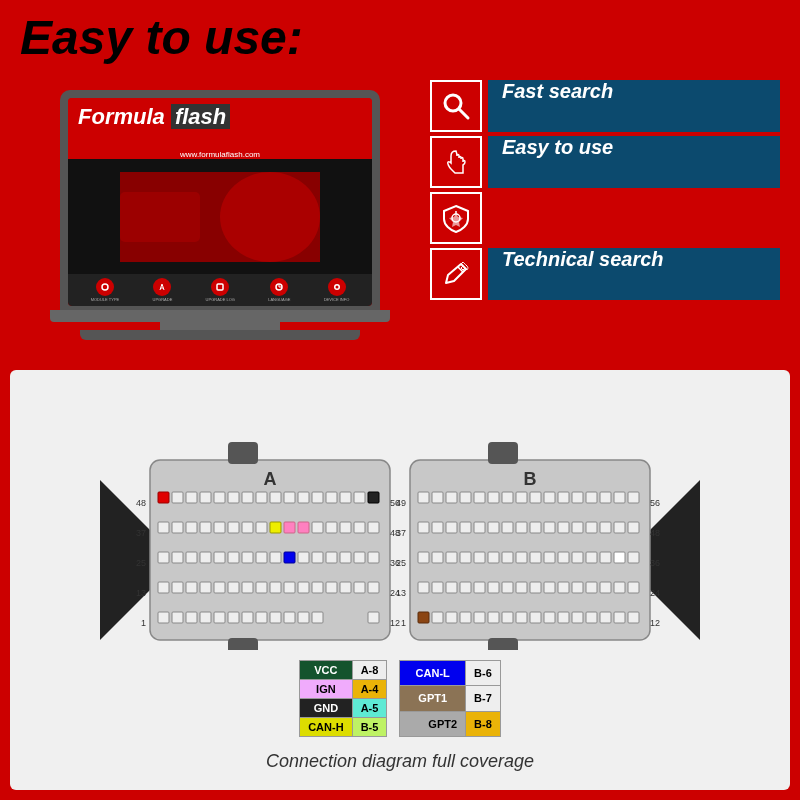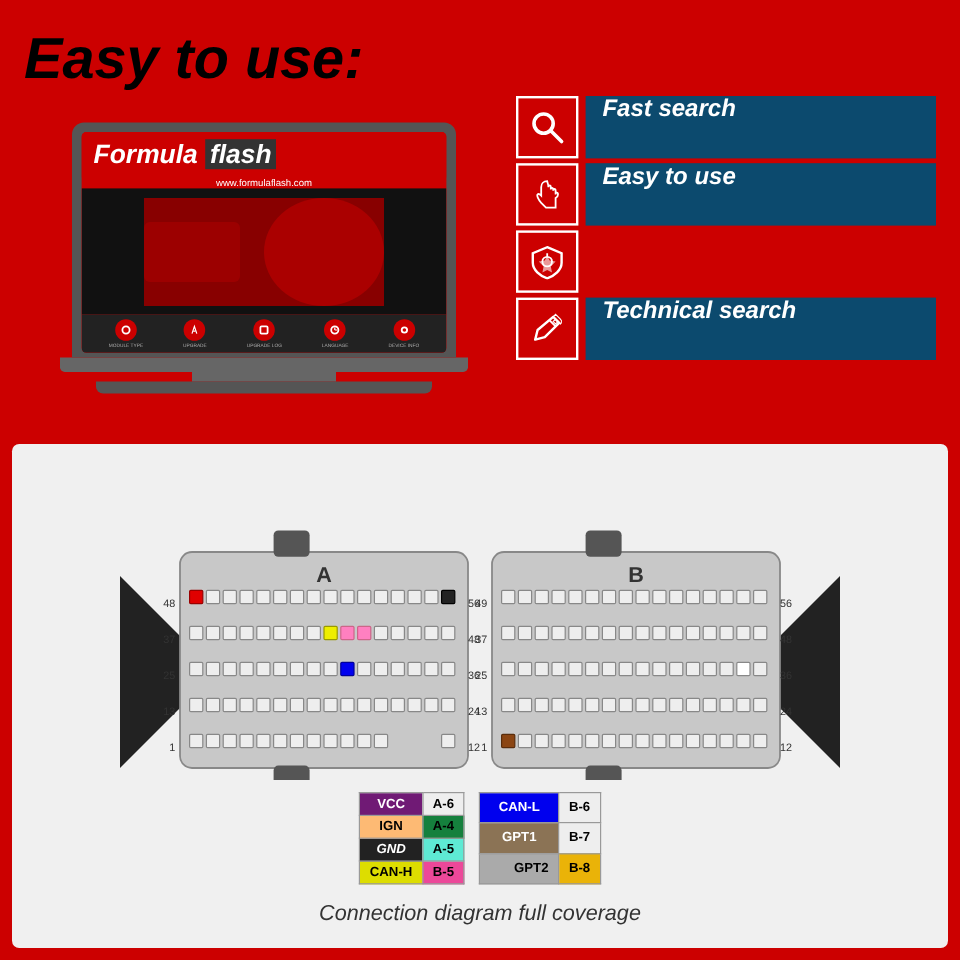--- a/index.html
+++ b/index.html
@@ -14,21 +14,20 @@
 
     
     .main-title {
       position: absolute;
       top: 10px;
       left: 20px;
       font-size: 48px;
       font-weight: 900;
       color: #000;
       font-style: italic;
-      margin-top: 12px;
     }
 
     
     .top-section {
       position: absolute;
       top: 70px;
       left: 10px;
       right: 10px;
       height: 290px;
       display: flex;
@@ -45,21 +44,21 @@
     }
 
     .laptop-wrapper {
       display: flex;
       flex-direction: column;
       align-items: center;
     }
 
     .laptop-screen-outer {
       width: 320px;
-      height: 196px;
+      height: 220px;
       background: #555;
       border-radius: 10px 10px 0 0;
       padding: 8px 8px 4px 8px;
       position: relative;
     }
 
     .laptop-screen-inner {
       width: 100%;
       height: 100%;
       background: #cc0000;
@@ -94,21 +93,21 @@
       font-style: italic;
       color: #fff;
       background: #333;
       padding: 0 4px;
     }
 
     .laptop-url {
       font-size: 8px;
       color: #fff;
       text-align: center;
-      margin-top: 0;
+      margin-top: 14px;
     }
 
     .laptop-content-area {
       flex: 1;
       background: #111;
       display: flex;
       align-items: center;
       justify-content: center;
     }
 
@@ -646,34 +645,34 @@
         <rect x="578" y="232" width="11" height="11" rx="1" fill="#eee" stroke="#888"></rect>
       </g>
 
     </svg>
   </div>
 
   <div class="legend-area">
     <table class="legend-table">
       <tbody>
           <tr>
-        <td style="background:#701a75; color:white;">VCC</td>
-        <td style="background:#eee;">A-6</td>
+        <td style="background:#14532d; color:white;">VCC</td>
+        <td style="background:#eee;">A-8</td>
       </tr>
       <tr>
-        <td style="background:#fdba74;">IGN</td>
-        <td style="background:#15803d;">A-4</td>
+        <td style="background:#f0abfc;">IGN</td>
+        <td style="background:#eab308;">A-4</td>
       </tr>
       <tr>
-        <td style="background:#222; color:white;font-style:italic;">GND</td>
+        <td style="background:#222; color:white;">GND</td>
         <td style="background:#5eead4;">A-5</td>
       </tr>
       <tr>
         <td style="background:#dddd00;">CAN-H</td>
-        <td style="background:#ec4899;">B-5</td>
+        <td style="background:#bef264;">B-5</td>
       </tr>
     </tbody>
       </table>
     <table class="legend-table">
       <tbody>
           <tr>
         <td style="background:#0000ee; color:white;">CAN-L</td>
         <td style="background:#eee;">B-6</td>
       </tr>
       <tr>

